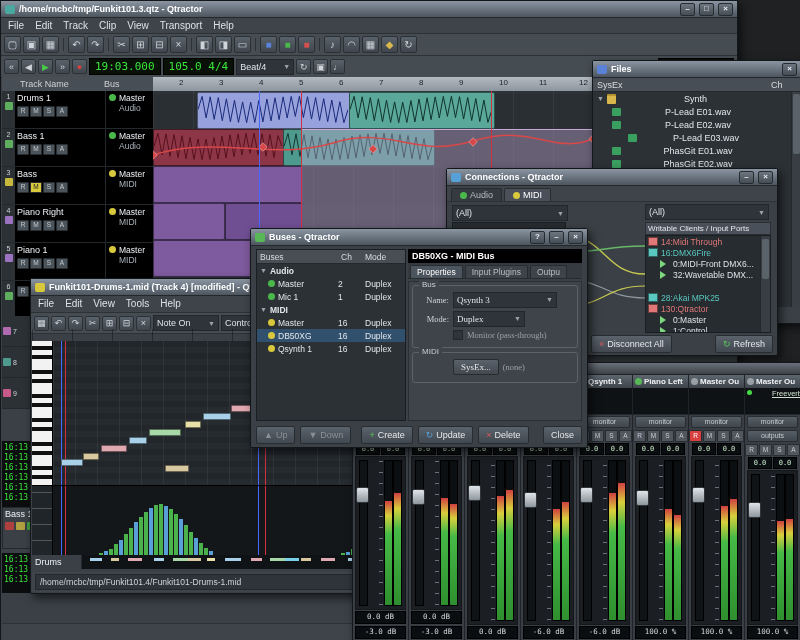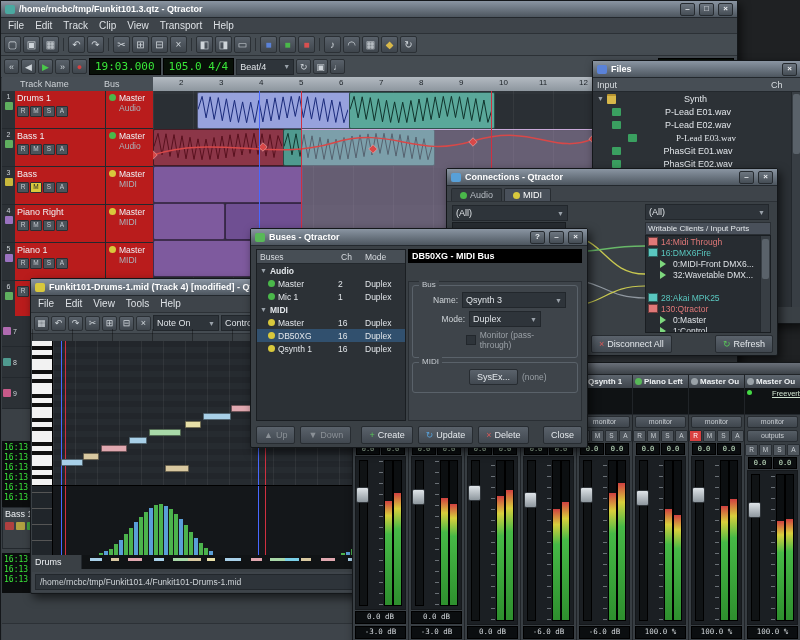--- a/index.html
+++ b/index.html
@@ -29,21 +29,21 @@
   .combo .arr{color:#9aa2aa;font-size:7px;}
   
   #main-window{left:0;top:0;width:736px;height:640px;z-index:1;}
   #hdr-corner{position:absolute;left:1px;top:76px;width:151px;height:14px;background:#474e55;
               border-bottom:1px solid #23282d;display:flex;font-size:9px;color:#cdd2d7;align-items:center;}
   #hdr-corner .c1{width:18px;} #hdr-corner .c2{width:84px;} 
   #ruler{position:absolute;left:152px;top:76px;width:583px;height:14px;
          background:linear-gradient(#b3bac1,#8d969e);border-bottom:1px solid #23282d;overflow:hidden;}
   .rtick{position:absolute;top:1px;font-size:8px;color:#20262b;}
   #tracklist{position:absolute;left:1px;top:90px;width:151px;}
-  .trow{height:37px;display:flex;background:#b91c1c;border-bottom:1px solid #23282d;}
+  .trow{height:37px;display:flex;background:#000000;border-bottom:1px solid #23282d;}
   .tnum{width:13px;background:#2c3136;display:flex;flex-direction:column;align-items:center;padding-top:2px;gap:2px;}
   .tnum .nn{font-size:7px;color:#cfd4d8;}
   .tnum .cb{width:8px;height:8px;border-radius:1px;}
   .tname{width:86px;padding:2px 2px;border-right:1px solid #23282d;}
   .tname .nm{font-size:9px;color:#eef1f4;white-space:nowrap;overflow:hidden;display:block;}
   .rmsa{display:flex;gap:1px;margin-top:3px;}
   .rmsa span{width:10px;height:9px;background:#4c545b;border:1px solid #292e33;color:#c4cad0;
              font-size:6.5px;line-height:8px;text-align:center;border-radius:1px;}
   .rmsa span.on{background:#d8c83c;color:#20242a;}
   .tbus{flex:1;padding:2px 3px;font-size:8.5px;}
@@ -176,21 +176,21 @@
   .brow .bi{width:7px;height:7px;border-radius:50%;flex:none;}
   #bus-detail{position:absolute;left:157px;top:3px;right:5px;bottom:3px;}
   #bus-dheader{background:#000;color:#fff;font-size:9px;font-weight:bold;height:14px;line-height:14px;padding:0 4px;}
   #bus-tabs{display:flex;gap:2px;background:#343a40;padding:2px 2px 0;border-bottom:1px solid #272c31;}
   .btab{font-size:8.5px;padding:1px 6px;background:#3c434a;border:1px solid #272c31;border-bottom:none;
         border-radius:2px 2px 0 0;color:#b8bec4;white-space:nowrap;overflow:hidden;}
   .btab.active{background:#4c545e;color:#fff;}
   #bus-props{background:#3e444a;border:1px solid #2a2f34;position:absolute;top:32px;left:0;right:0;bottom:0;padding:3px;}
   .group{border:1px solid #5a626a;border-radius:3px;margin-bottom:4px;padding:3px 4px 4px;position:relative;}
   .group .glabel{position:absolute;top:-6px;left:6px;background:#3e444a;padding:0 3px;font-size:8px;color:#c8cdd2;}
-  .prow{display:flex;align-items:center;gap:4px;margin:3px 16px;font-size:8.5px;}
+  .prow{display:flex;align-items:center;gap:4px;margin:3px 0;font-size:8.5px;font-family:Liberation Serif, serif;}
   .prow .pl2{width:32px;text-align:right;color:#cfd4d8;}
   .chk{width:8px;height:8px;background:#2e343a;border:1px solid #22272c;flex:none;}
   .gray{color:#9aa0a6;}
   #buses-buttons{display:flex;align-items:center;height:22px;padding:0 5px;gap:5px;background:#3a4045;}
   
   .vline-blue{background:#4868ff;} .vline-red{background:#d03040;}
 </style>
 </head>
 <body>
 
@@ -461,21 +461,21 @@
   </div>
 
   <div class="win" id="files-window">
     <div class="tbar">
       <span class="ticon" style="background:#5a82d8"></span>
       <span>Files</span>
       <span class="tsp"></span>
       <span class="wbtn">×</span>
     </div>
     <div id="files-cols">
-      <span class="f1">Input</span>
+      <span class="f1">SysEx</span>
       <span class="f2">Ch</span>
     </div>
     <div id="files-list">
 
     <div class="frow" style="padding-left: 4px;">
           <span style="font-size: 7px; color: rgb(154, 162, 170);">▼</span>
           <span class="fico folder"></span>
           <span style="flex: 1 1 0%;">Synth</span>
           <span style="width: 26px;"></span>
         </div>
@@ -484,21 +484,21 @@
           <span class="fico wav"></span>
           <span style="flex: 1 1 0%;">P-Lead E01.wav</span>
           <span style="width: 26px;"></span>
         </div>
         <div class="frow" style="padding-left: 16px;">
           <span style="font-size: 7px; color: rgb(154, 162, 170);"></span>
           <span class="fico wav"></span>
           <span style="flex: 1 1 0%;">P-Lead E02.wav</span>
           <span style="width: 26px;"></span>
         </div>
-        <div class="frow" style="padding-left: 32px; font-family: Liberation Serif, serif;">
+        <div class="frow" style="padding-left: 32px;">
           <span style="font-size: 7px; color: rgb(154, 162, 170);"></span>
           <span class="fico wav"></span>
           <span style="flex: 1 1 0%;">P-Lead E03.wav</span>
           <span style="width: 26px;"></span>
         </div>
         <div class="frow" style="padding-left: 16px;">
           <span style="font-size: 7px; color: rgb(154, 162, 170);"></span>
           <span class="fico wav"></span>
           <span style="flex: 1 1 0%;">PhasGit E01.wav</span>
           <span style="width: 26px;"></span>
@@ -1060,20 +1060,25 @@
             <div class="brow">
               <span class="bi" style="background: rgb(216, 200, 60); margin-left: 8px;"></span>
               <span class="bn">Qsynth 1</span>
               <span class="bc">16</span>
               <span class="bm">Duplex</span>
             </div>
           </div>
       </div>
       <div id="bus-detail">
         <div id="bus-dheader">DB50XG - MIDI Bus</div>
+        <div id="bus-tabs">
+          <span class="btab active">Properties</span>
+          <span class="btab">Input Plugins</span>
+          <span class="btab">Outpu</span>
+        </div>
         <div id="bus-props">
           <div class="group">
             <span class="glabel">Bus</span>
             <div class="prow">
               <span class="pl2">Name:</span>
               <span class="combo" style="width:96px">
                 <span>Qsynth 3</span>
                   <span class="arr">▼</span>
               </span>
             </div>

